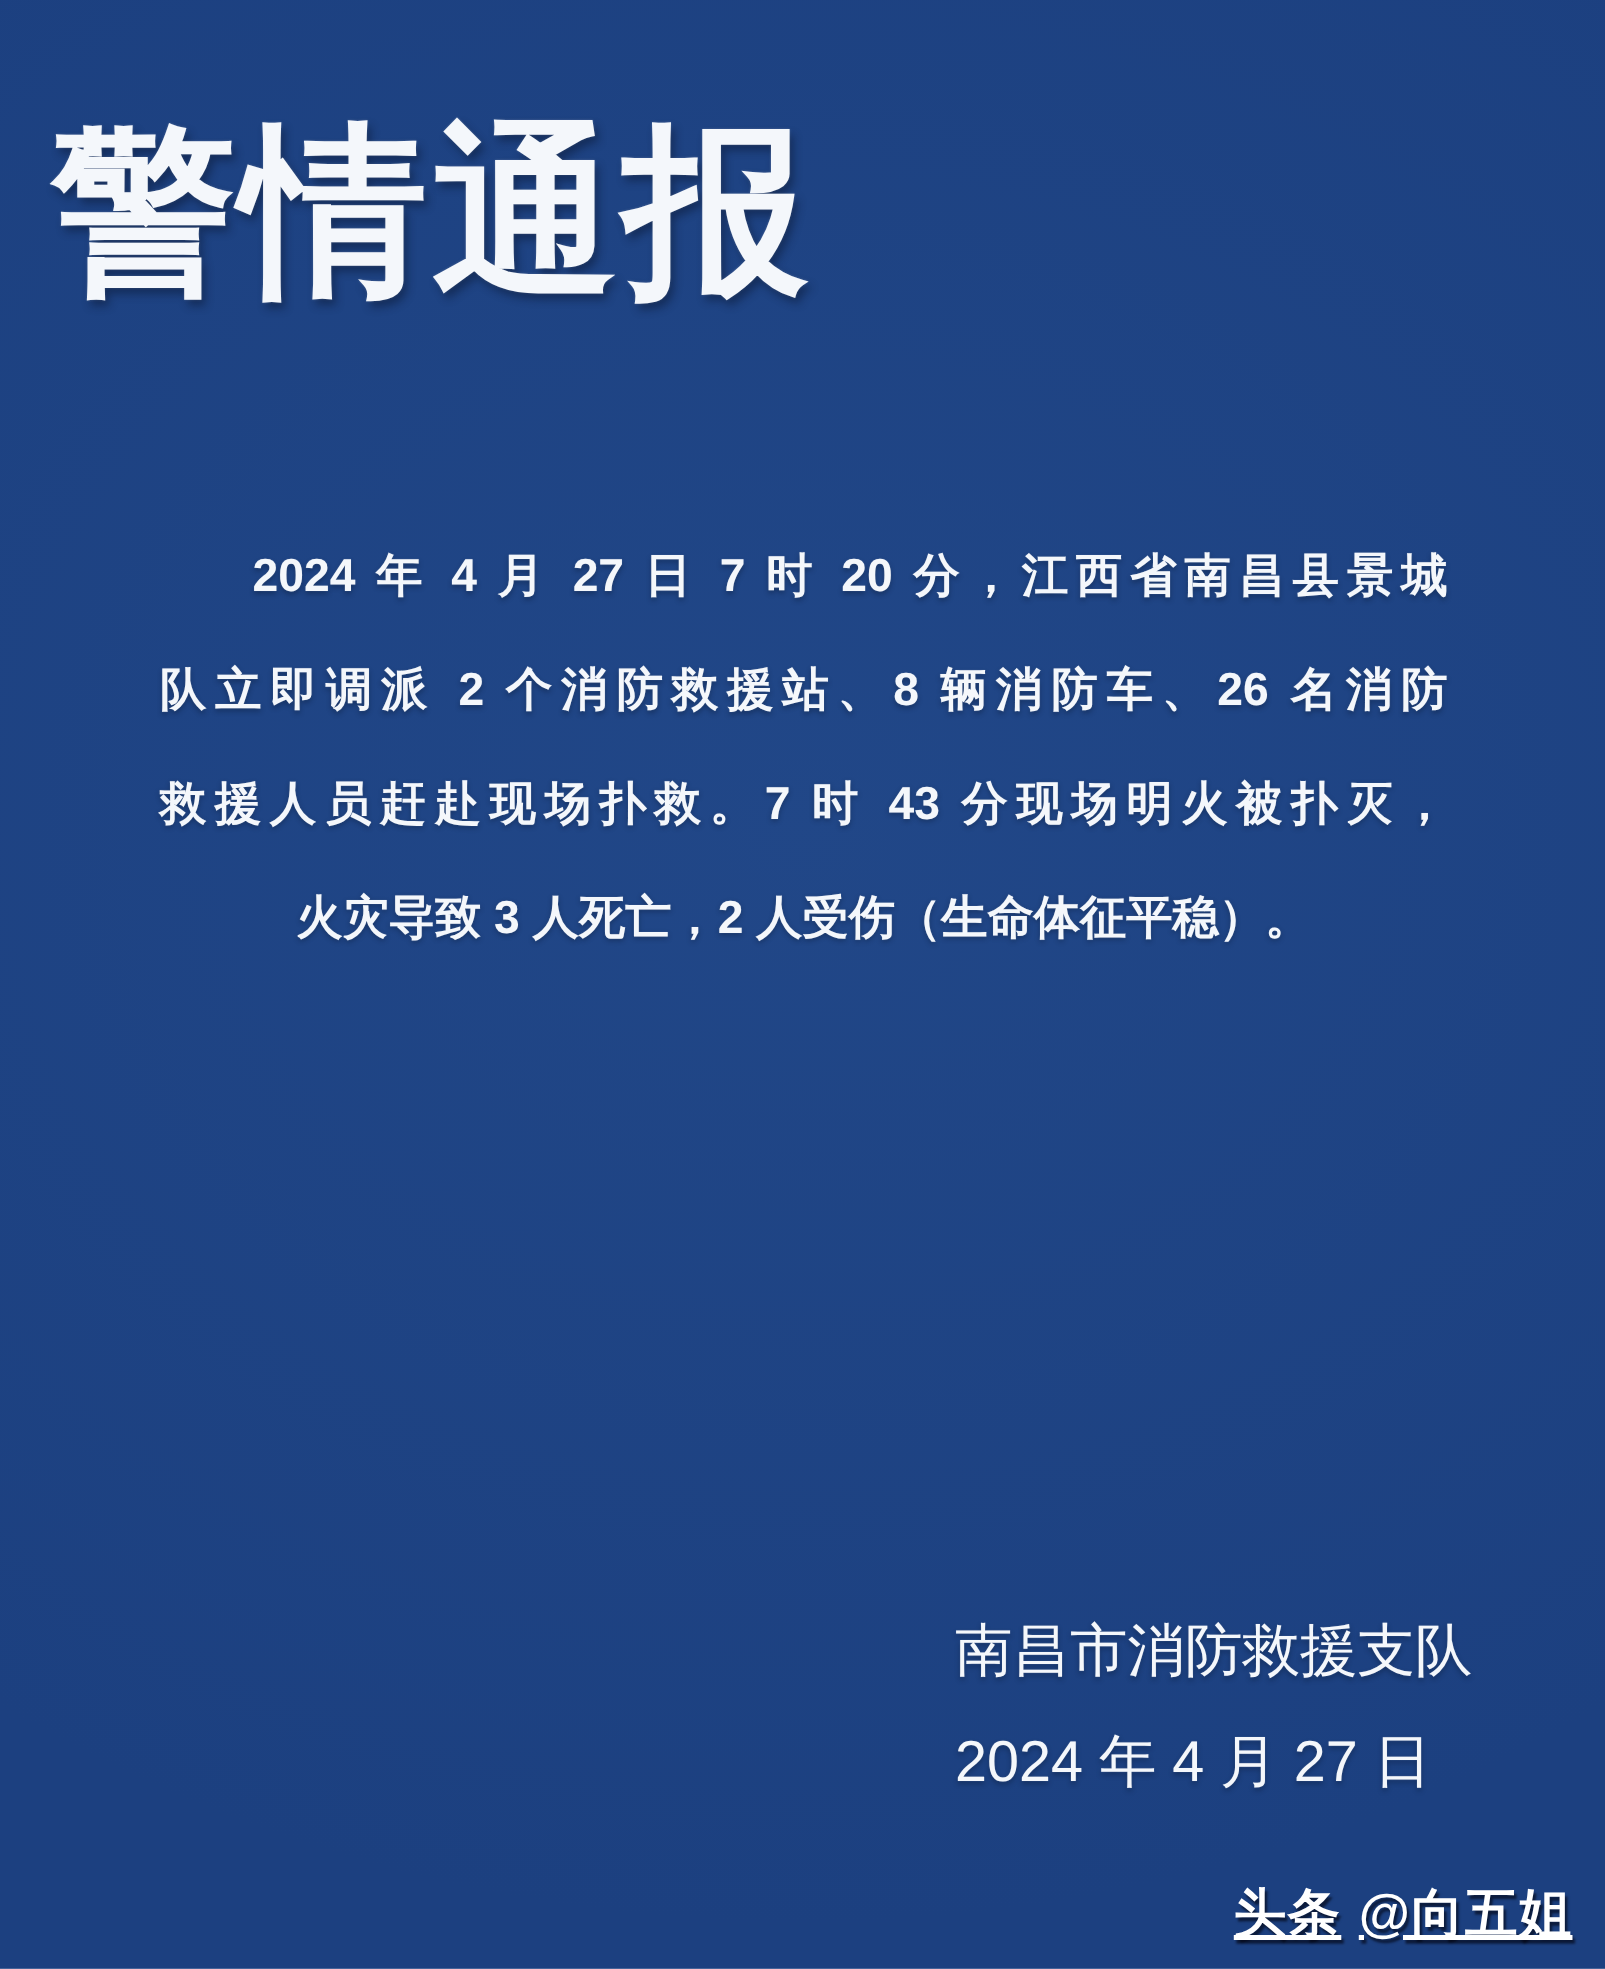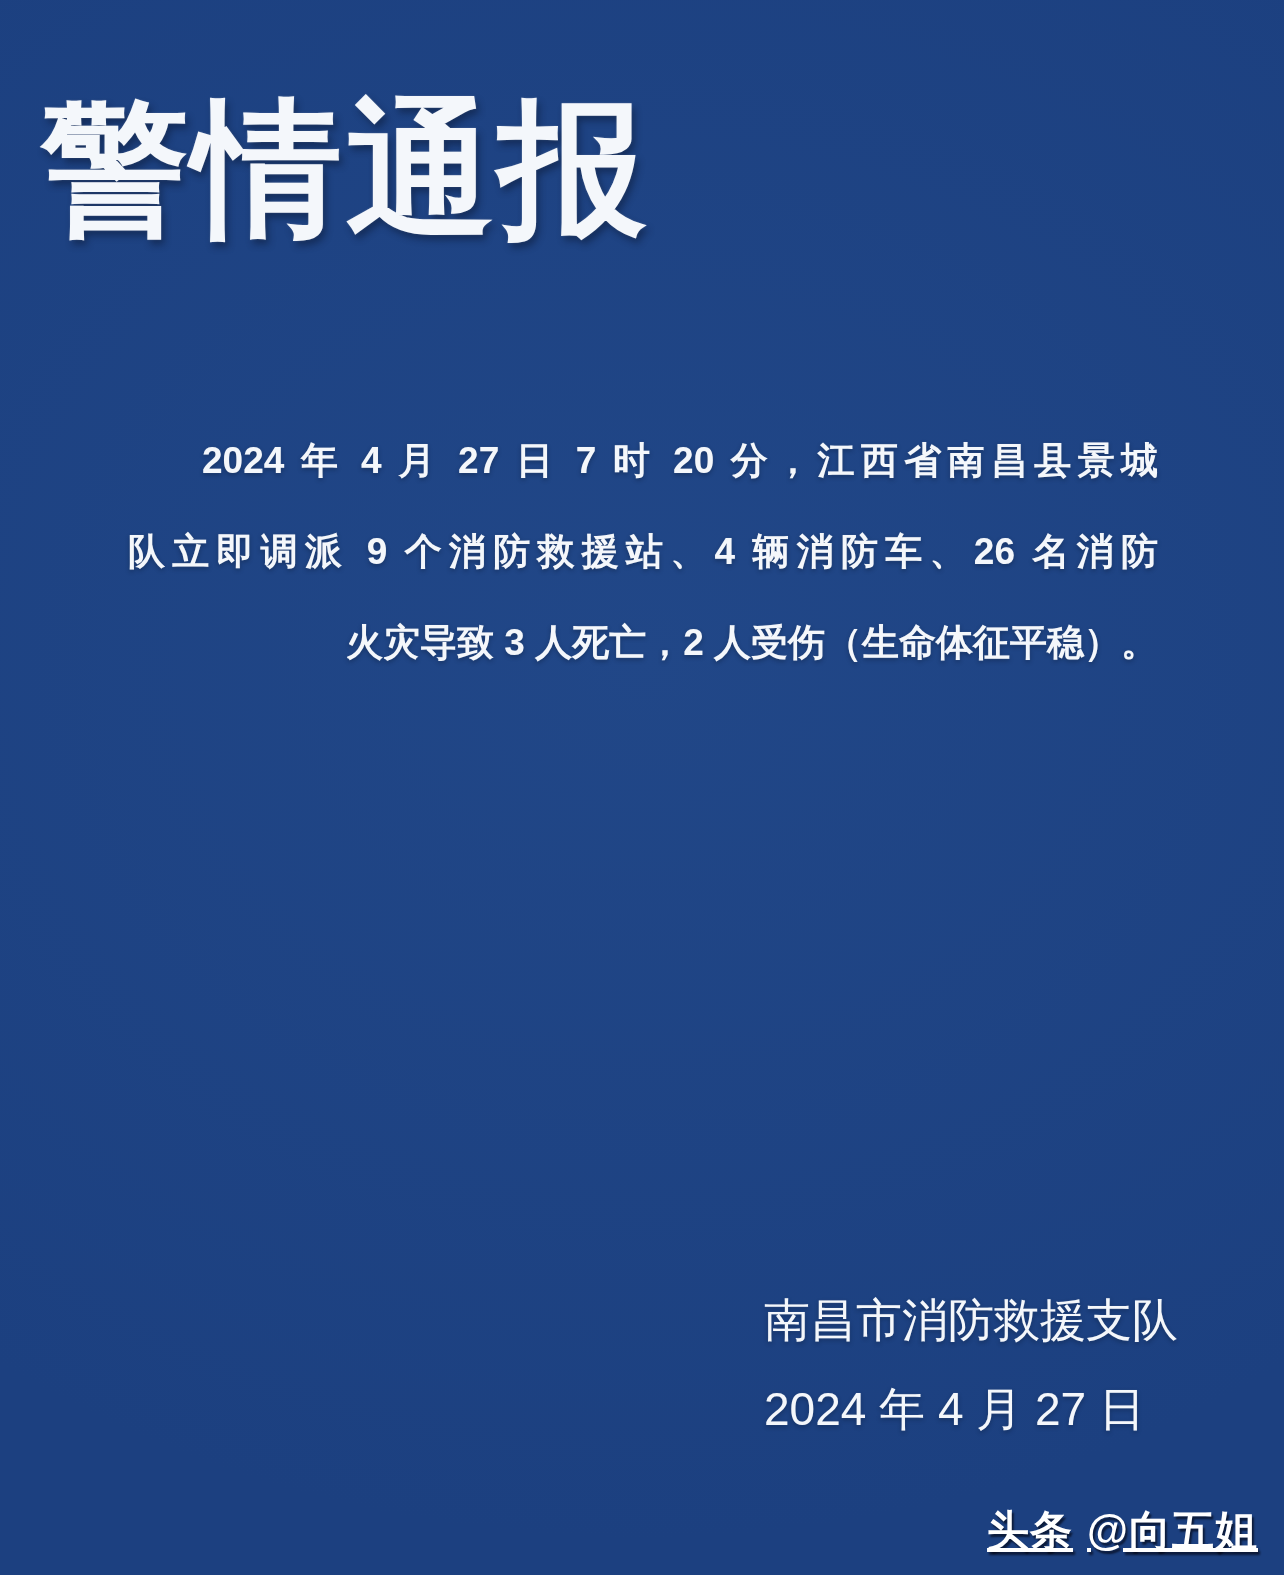--- a/index.html
+++ b/index.html
@@ -41,21 +41,21 @@
     top: 415px;
     left: 128px;
     width: 1030px;
     font-size: 37px;
     font-weight: 600;
     line-height: 91px;
     text-shadow: 0 2px 4px rgba(8, 20, 45, 0.38), 0 0 1px rgba(255,255,255,0.3);
   }
   .line {
     white-space: nowrap;
-    text-align: right;
+    text-align: center;
   }
   .line.justify {
     white-space: normal;
     text-align: justify;
     text-align-last: justify;
   }
   .line.indent {
     text-indent: 2em;
   }
 
@@ -92,21 +92,22 @@
 </style>
 </head>
 <body style="--bg: #1c4080; --ink: #f4f7fb;">
 
 <div class="page">
 
   <h1 class="title">警情通报</h1>
 
   <div class="body">
     <div class="line justify indent">2024 年 4 月 27 日 7 时 20 分，江西省南昌县景城</div>
-    <div class="line justify">队立即调派 9 个消防救援站、4 辆消防车、26 名消防</div>
+    <div class="line justify">队立即调派 2 个消防救援站、8 辆消防车、26 名消防</div>
+    <div class="line justify">救援人员赶赴现场扑救。7 时 43 分现场明火被扑灭，</div>
     <div class="line">火灾导致 3 人死亡，2 人受伤（生命体征平稳）。</div>
   </div>
 
   <div class="signature">
     <div class="sig-issuer">南昌市消防救援支队</div>
     <div class="sig-date">2024 年 4 月 27 日</div>
   </div>
 
   <div class="watermark">
     <span class="wm-logo">头条</span><span class="wm-handle">@向五姐</span>

